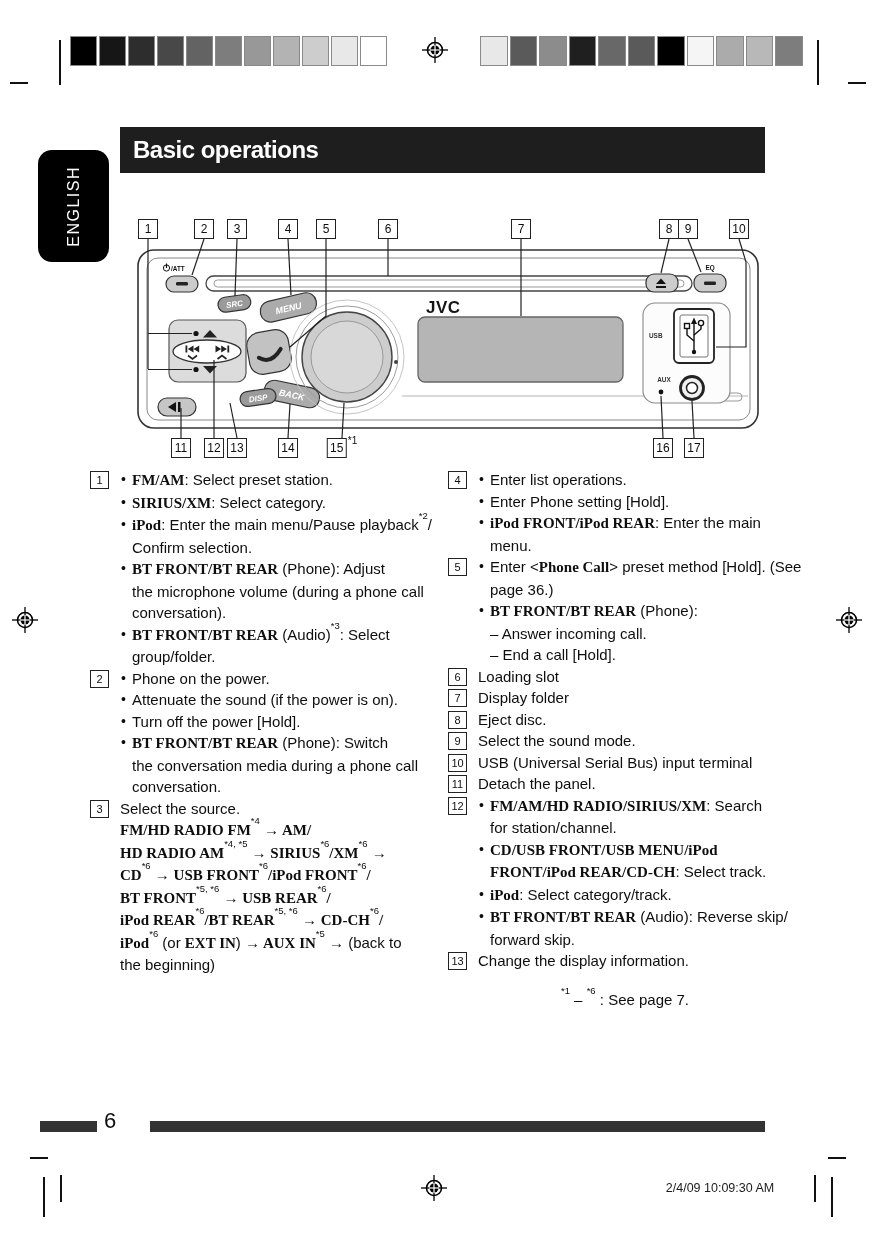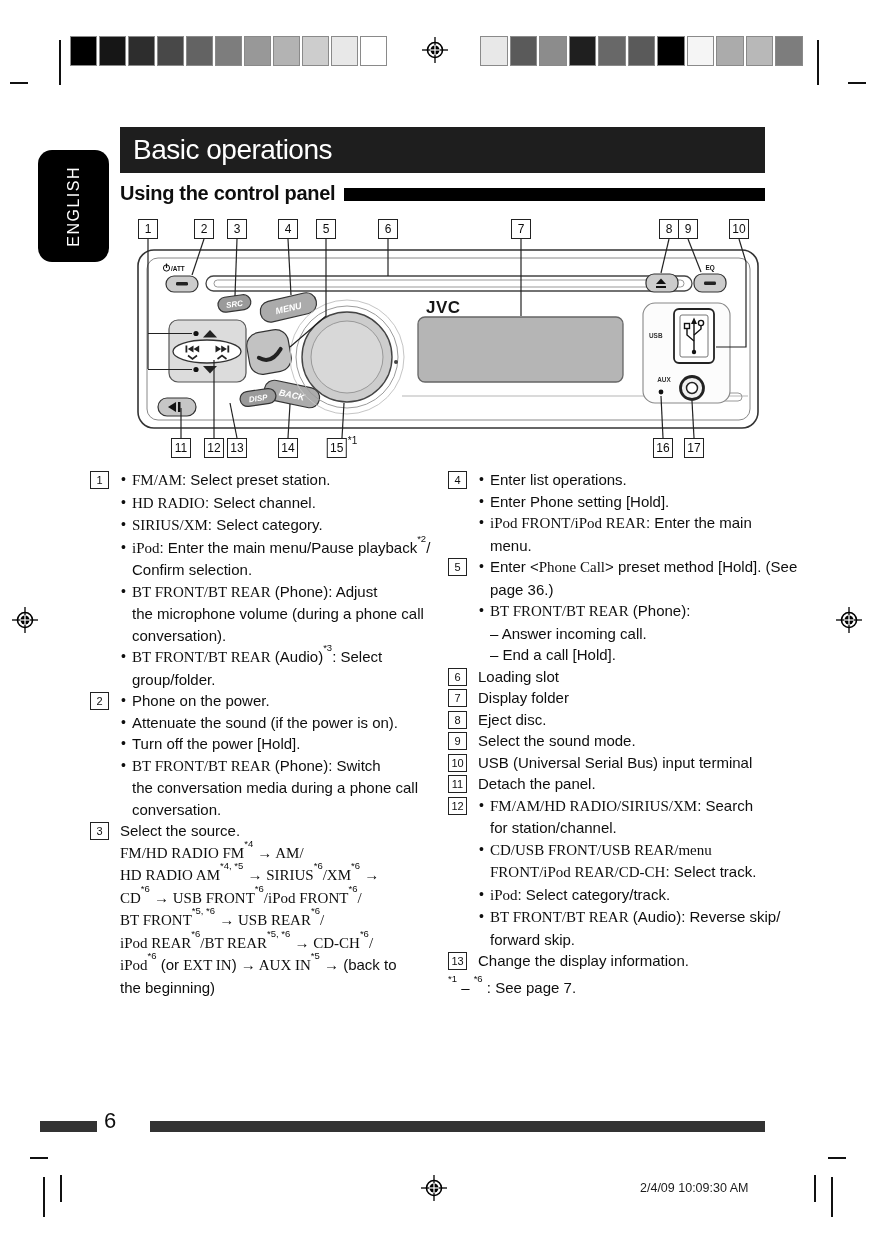--- a/index.html
+++ b/index.html
@@ -4,21 +4,21 @@
 <style>
   html,body{margin:0;padding:0;background:#9e9e9e;}
   .page{position:relative;width:876px;height:1240px;background:#fff;overflow:hidden;
         font-family:"Liberation Sans",sans-serif;color:#0e0e0e;}
   
   .strip{position:absolute;display:flex;gap:2px;}
   .strip .sw{height:30px;border:1px solid #8a8a8a;box-sizing:border-box;}
   .mark{position:absolute;background:#111;}
   
   .title-bar{position:absolute;left:120px;top:127px;width:645px;height:46px;background:#1e1e1e;}
-  .title-bar span{display:block;color:#fff;font-size:28px;font-weight:normal;line-height:45px;
+  .title-bar span{display:block;color:#fff;font-size:24px;font-weight:bold;line-height:45px;
                   padding-left:13px;letter-spacing:-0.5px;}
   .section-row{position:absolute;left:120px;top:182px;width:645px;display:flex;align-items:center;}
   .section-row .sec-title{font-size:20px;font-weight:bold;letter-spacing:-0.3px;white-space:nowrap;}
   .section-row .sec-bar{flex:1;height:13px;background:#000;margin-left:9px;margin-top:2px;}
   .lang-tab{position:absolute;left:38px;top:150px;width:71px;height:112px;background:#000;
             border-radius:14px;display:flex;align-items:center;justify-content:center;}
   .lang-tab span{writing-mode:vertical-rl;transform:rotate(180deg);color:#fff;font-size:16px;
                  letter-spacing:1.5px;}
   
   .diagram-svg{position:absolute;left:0;top:215px;z-index:1;}
@@ -28,24 +28,24 @@
   .co .sfx{font-size:10px;margin-left:1px;transform:translateY(-3px);}
   
   .col{position:absolute;top:469px;}
   .item{display:flex;}
   .numbox{flex:0 0 auto;min-width:15px;padding:0 1px;height:16px;border:1.2px solid #222;
           font-size:11px;line-height:16px;text-align:center;margin:2px 11px 0 0;}
   .content{flex:1;font-size:15px;line-height:21.5px;}
   .line.b{padding-left:12px;position:relative;}
   .line.b::before{content:"\2022";position:absolute;left:1px;font-size:14px;}
   .line.d{padding-left:12px;}
-  .content b, .footnote b{font-family:"Liberation Serif",serif;font-weight:normal;margin-top:8px;}
+  .content b, .footnote b{font-family:"Liberation Serif",serif;font-weight:bold;margin-top:8px;}
   sup{font-size:9.5px;font-weight:400;position:relative;top:-5px;line-height:0;
       font-family:"Liberation Sans",sans-serif;}
-  .footnote{font-size:15px;margin-top:7px;}
+  .footnote{font-size:15px;margin-top:19px;text-align:center;}
   
   .pgbar{position:absolute;background:#333;height:11px;}
   .pgnum{position:absolute;left:104px;top:1108px;font-size:22px;}
   .print-info{position:absolute;font-size:12.5px;color:#1c1c1c;}
   .regmark{position:absolute;}
 </style>
 </head>
 <body>
 
 <div class="page">
@@ -120,24 +120,20 @@
     <line x1="13" y1="8" x2="13" y2="18" stroke="#fff" stroke-width="1.2"></line>
       <line x1="8" y1="13" x2="18" y2="13" stroke="#fff" stroke-width="1.2"></line>
   </svg>
 
   <div class="lang-tab">
     <span>ENGLISH</span>
   </div>
   <div class="title-bar">
     <span>Basic operations</span>
   </div>
-  <div class="section-row">
-    <span class="sec-title">Using the control panel</span>
-    <div class="sec-bar"></div>
-  </div>
 
   <svg class="diagram-svg" width="876" height="250" viewBox="0 215 876 250">
 
     <g>
       <rect x="138" y="250" width="620" height="178" rx="16" fill="#fff" stroke="#333" stroke-width="1.6"></rect>
       <rect x="147" y="258" width="603" height="162" rx="11" fill="#fff" stroke="#888" stroke-width="1"></rect>
       <line x1="402" y1="396" x2="748" y2="396" stroke="#b5b5b5" stroke-width="1"></line>
       <rect x="650" y="393" width="92" height="8" rx="4" fill="none" stroke="#999" stroke-width="1"></rect>
     </g>
 
@@ -320,21 +316,20 @@
       <div class="co" style="left: 694px; top: 438px;">
         <span class="box">17</span>
       </div>
     </div>
 
   <div id="col-left" class="col" style="left:90px;width:352px;">
       <div class="item">
         <div class="numbox">1</div>
         <div class="content">
           <div class="line b"><b>FM/AM</b>: Select preset station.</div>
-          <div class="line b"><b>HD RADIO</b>: Select channel.</div>
           <div class="line b"><b>SIRIUS/XM</b>: Select category.</div>
           <div class="line b"><b>iPod</b>: Enter the main menu/Pause playback<sup>*2</sup>/<br>Confirm selection.</div>
           <div class="line b"><b>BT FRONT/BT REAR</b> (Phone): Adjust<br>the microphone volume (during a phone call<br>conversation).</div>
           <div class="line b"><b>BT FRONT/BT REAR</b> (Audio)<sup>*3</sup>: Select<br>group/folder.</div>
         </div>
       </div>
       <div class="item">
         <div class="numbox">2</div>
         <div class="content">
           <div class="line b">Phone on the power.</div>
@@ -402,33 +397,33 @@
       <div class="item">
         <div class="numbox">11</div>
         <div class="content">
           <div class="line p">Detach the panel.</div>
         </div>
       </div>
       <div class="item">
         <div class="numbox">12</div>
         <div class="content">
           <div class="line b"><b>FM/AM/HD RADIO/SIRIUS/XM</b>: Search<br>for station/channel.</div>
-          <div class="line b"><b>CD/USB FRONT/USB REAR/menu</b><br><b>FRONT/iPod REAR/CD-CH</b>: Select track.</div>
+          <div class="line b"><b>CD/USB FRONT/USB MENU/iPod</b><br><b>FRONT/iPod REAR/CD-CH</b>: Select track.</div>
           <div class="line b"><b>iPod</b>: Select category/track.</div>
           <div class="line b"><b>BT FRONT/BT REAR</b> (Audio): Reverse skip/<br>forward skip.</div>
         </div>
       </div>
       <div class="item">
         <div class="numbox">13</div>
         <div class="content">
           <div class="line p">Change the display information.</div>
         </div>
       </div>
       <div class="footnote"><sup>*1</sup> – <sup>*6</sup> : See page 7.</div>
     </div>
 
   <div class="pgbar" style="left:40px;top:1121px;width:57px;"></div>
   <div class="pgnum">6</div>
   <div class="pgbar" style="left:150px;top:1121px;width:615px;"></div>
   <div class="print-info" style="left:80px;top:1251px;">EN02-09_KD-A805[J]f.indd   6</div>
-  <div class="print-info" style="left:640px;top:1181px;width:160px;text-align:left;">2/4/09   10:09:30 AM</div>
+  <div class="print-info" style="left:640px;top:1181px;width:160px;text-align:center;">2/4/09   10:09:30 AM</div>
 
 </div>
 
 </body></html>

